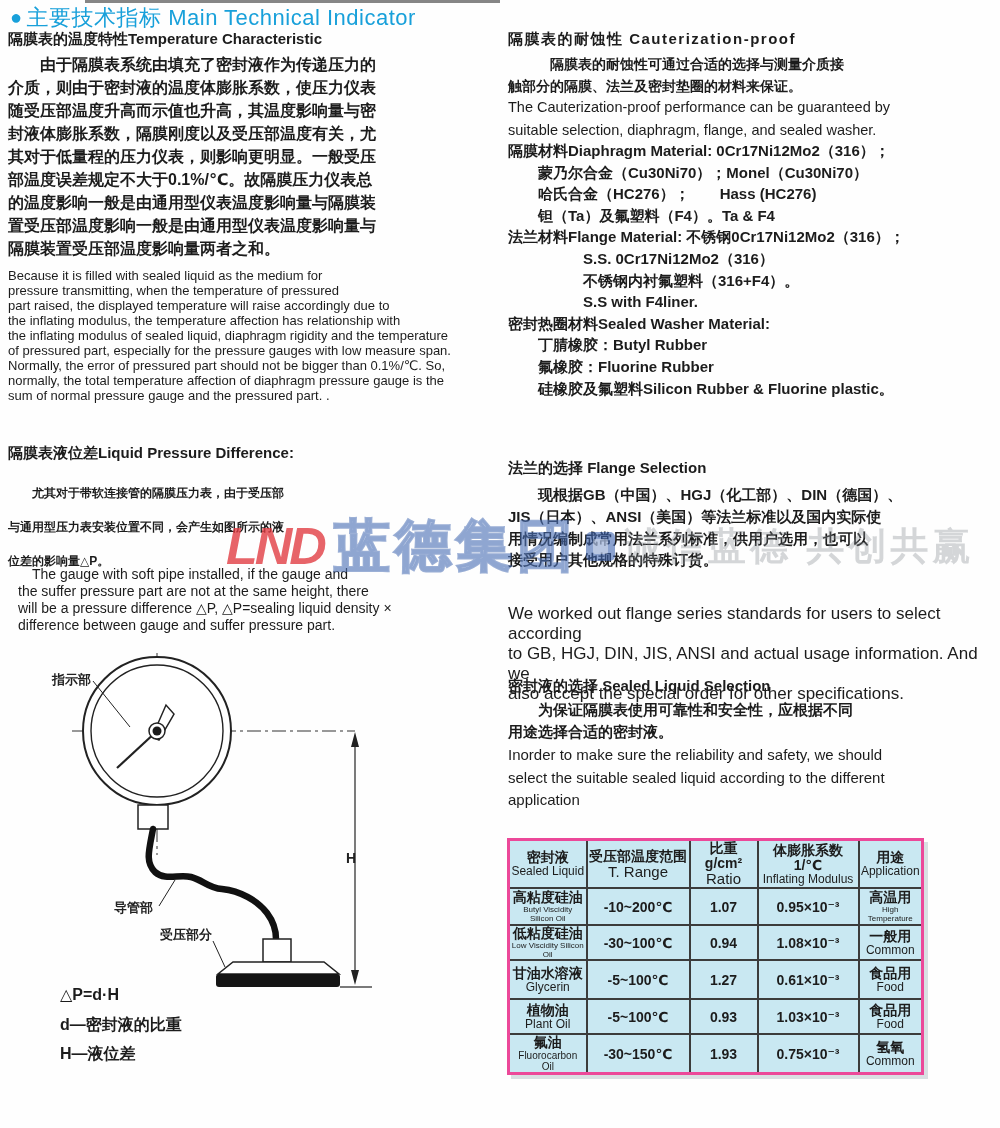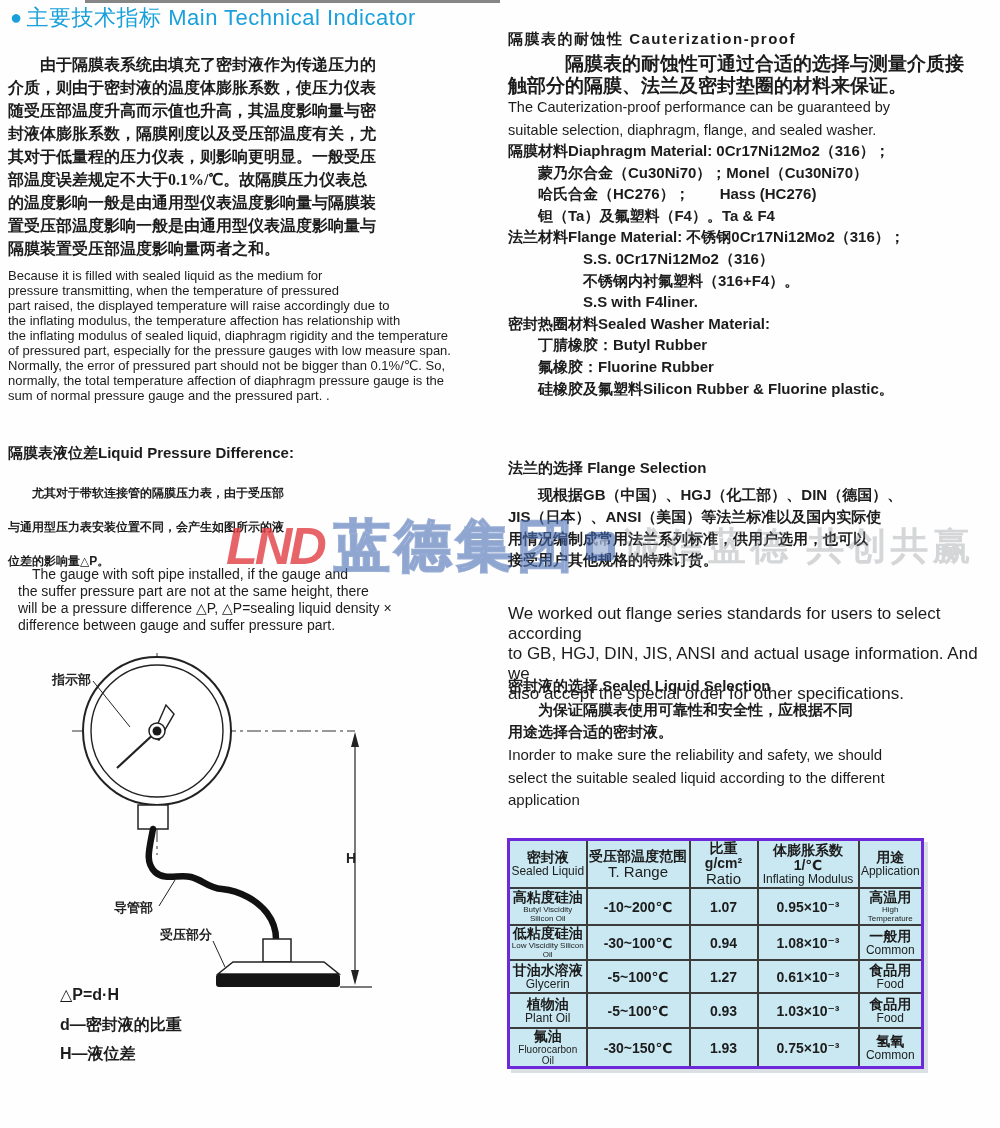--- a/index.html
+++ b/index.html
@@ -8,38 +8,38 @@
   .abs{position:absolute;}
   .pre{white-space:pre-line;}
   
   .page-title{left:10px;top:3px;font-size:22px;letter-spacing:0.5px;color:#18a0da;font-weight:500;}
   .page-title .dot{font-size:20px;margin-right:4px;vertical-align:1px;}
   .artifact{left:85px;top:0;width:415px;height:3px;background:rgba(35,35,35,0.55);filter:blur(0.7px);}
   
   .h-sec{font-size:15px;font-weight:700;}
   
   .cn{font-weight:600;}
-  .temp-cn{left:8px;top:53px;width:495px;font-size:16px;line-height:23px;font-family:Liberation Serif, serif;}
+  .temp-cn{left:8px;top:53px;width:495px;font-size:16px;line-height:23px;}
   .temp-en{left:8px;top:268px;width:502px;font-size:13px;line-height:15px;}
   .liquid-cn{left:8px;top:476px;width:495px;font-size:12px;line-height:34px;}
   .liquid-en{left:18px;top:566px;width:480px;font-size:14px;line-height:17px;}
   .corr-head{left:508px;top:30px;letter-spacing:1.5px;}
-  .corr-cn{left:508px;top:53px;width:480px;font-size:19px;line-height:22px;}
+  .corr-cn{left:508px;top:53px;width:480px;font-size:14px;line-height:22px;}
   .corr-en{left:508px;top:96px;width:480px;font-size:14.5px;line-height:23px;}
   .materials{left:508px;top:140px;width:480px;font-size:15px;line-height:21.6px;}
   .flange-head{left:508px;top:459px;}
   .flange-cn{left:508px;top:484px;width:480px;font-size:15px;line-height:21.8px;}
   .flange-en{left:508px;top:604px;width:490px;font-size:17px;line-height:20px;}
   .sealed-head{left:508px;top:677px;}
   .sealed-cn{left:508px;top:699px;width:480px;font-size:15px;line-height:21.5px;}
   .sealed-en{left:508px;top:744px;width:480px;font-size:15px;line-height:22.5px;}
   .formula{left:60px;top:980px;font-size:16px;line-height:29.5px;}
   
   .tbl-wrap{left:507px;top:838px;box-shadow:4px 4px 0 #d9dfe2;}
-  table.seal{border-collapse:collapse;table-layout:fixed;background:#c9e8f2;border:3px solid #6d28d9;}
+  table.seal{border-collapse:collapse;table-layout:fixed;background:#c9e8f2;border:3px solid #ec4899;}
   table.seal td{border:2px solid #3c3c3c;text-align:center;vertical-align:middle;padding:0 1px;overflow:hidden;}
   .c-cn{font-size:14px;font-weight:700;line-height:15px;}
   .c-en{font-size:12px;line-height:13px;}
   .c-en-big{font-size:15px;line-height:16px;}
   .c-en-tiny{font-size:8px;line-height:9px;}
   .c-en-sm{font-size:10px;line-height:11px;}
   .c-val{font-size:14px;font-weight:600;}
   
   .wm{left:226px;top:518px;display:flex;align-items:center;pointer-events:none;z-index:6;}
   .wm-logo{font-size:52px;font-weight:800;font-style:italic;letter-spacing:-3px;
@@ -57,20 +57,21 @@
 <body>
 
 <div id="page">
 
   <div class="abs artifact"></div>
 
   <div class="abs page-title">
     <span class="dot">●</span><span>主要技术指标 Main Technical Indicator</span>
   </div>
 
+  <div class="abs h-sec cn" style="left:8px;top:30px;">隔膜表的温度特性Temperature Characteristic</div>
   <div class="abs pre cn temp-cn">　　由于隔膜表系统由填充了密封液作为传递压力的
 介质，则由于密封液的温度体膨胀系数，使压力仪表
 随受压部温度升高而示值也升高，其温度影响量与密
 封液体膨胀系数，隔膜刚度以及受压部温度有关，尤
 其对于低量程的压力仪表，则影响更明显。一般受压
 部温度误差规定不大于0.1%/℃。故隔膜压力仪表总
 的温度影响一般是由通用型仪表温度影响量与隔膜装
 置受压部温度影响一般是由通用型仪表温度影响量与
 隔膜装置受压部温度影响量两者之和。</div>
   <div class="abs pre temp-en">Because it is filled with sealed liquid as the medium for
@@ -238,21 +239,21 @@
               <div class="c-val">0.94</div>
             </td>
         <td>
               <div class="c-val">1.08×10⁻³</div>
             </td>
         <td>
               <div class="c-cn">一般用</div>
               <div class="c-en">Common</div>
             </td>
       </tr>
-      <tr style="height:33px">
+      <tr style="height:39px">
         <td>
               <div class="c-cn">甘油水溶液</div>
               <div class="c-en">Glycerin</div>
             </td>
         <td>
               <div class="c-val">-5~100℃</div>
             </td>
         <td>
               <div class="c-val">1.27</div>
             </td>

